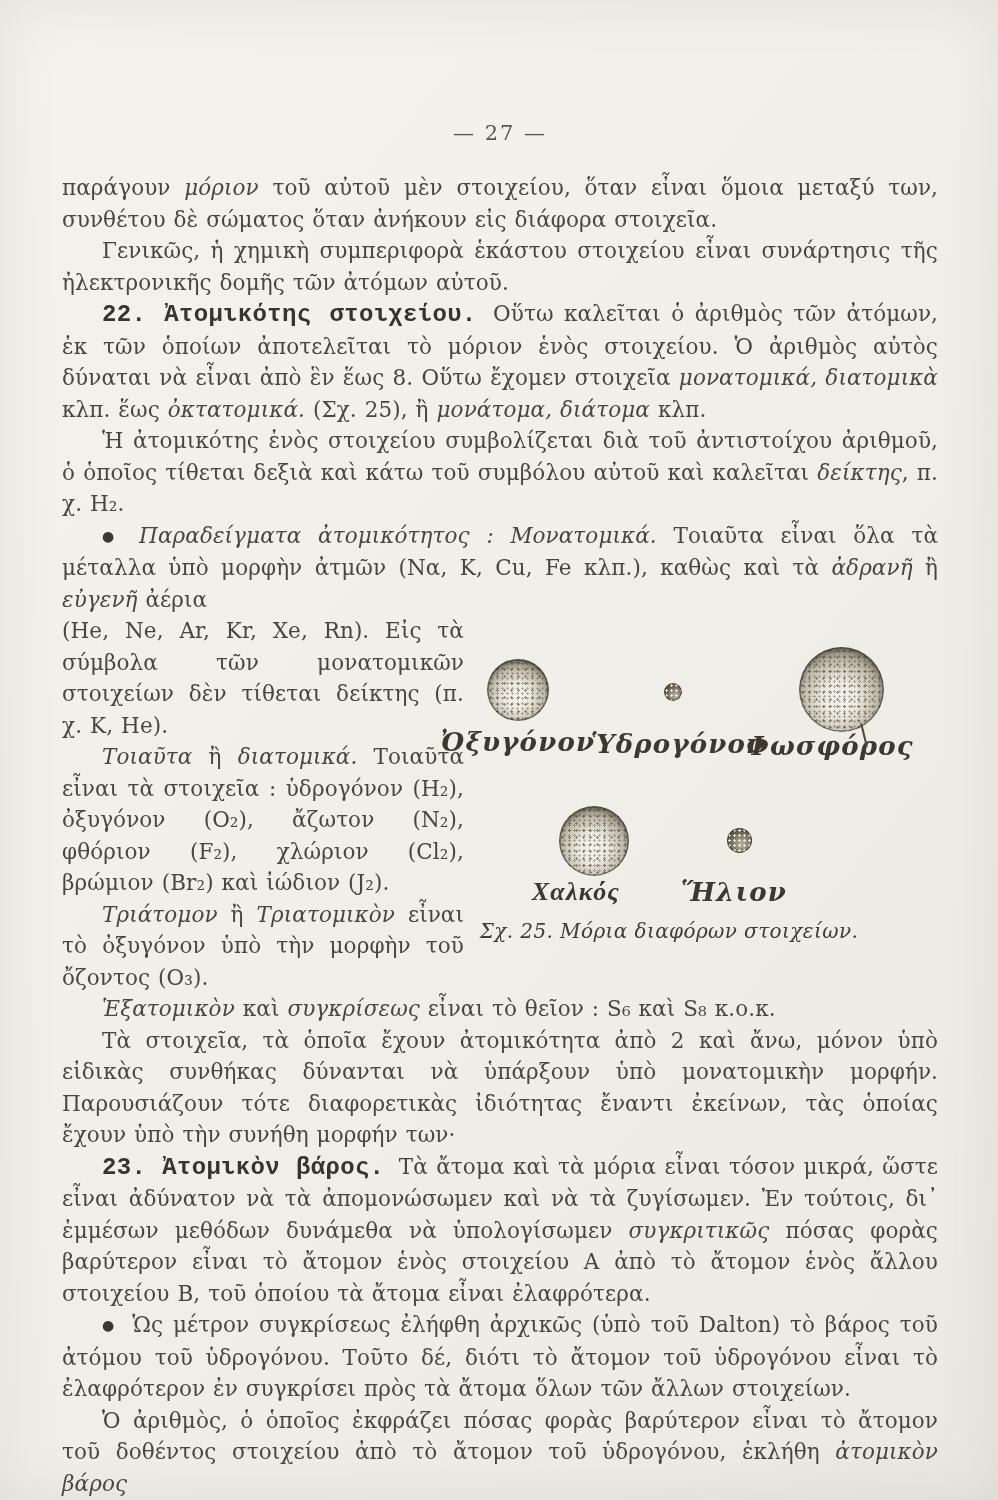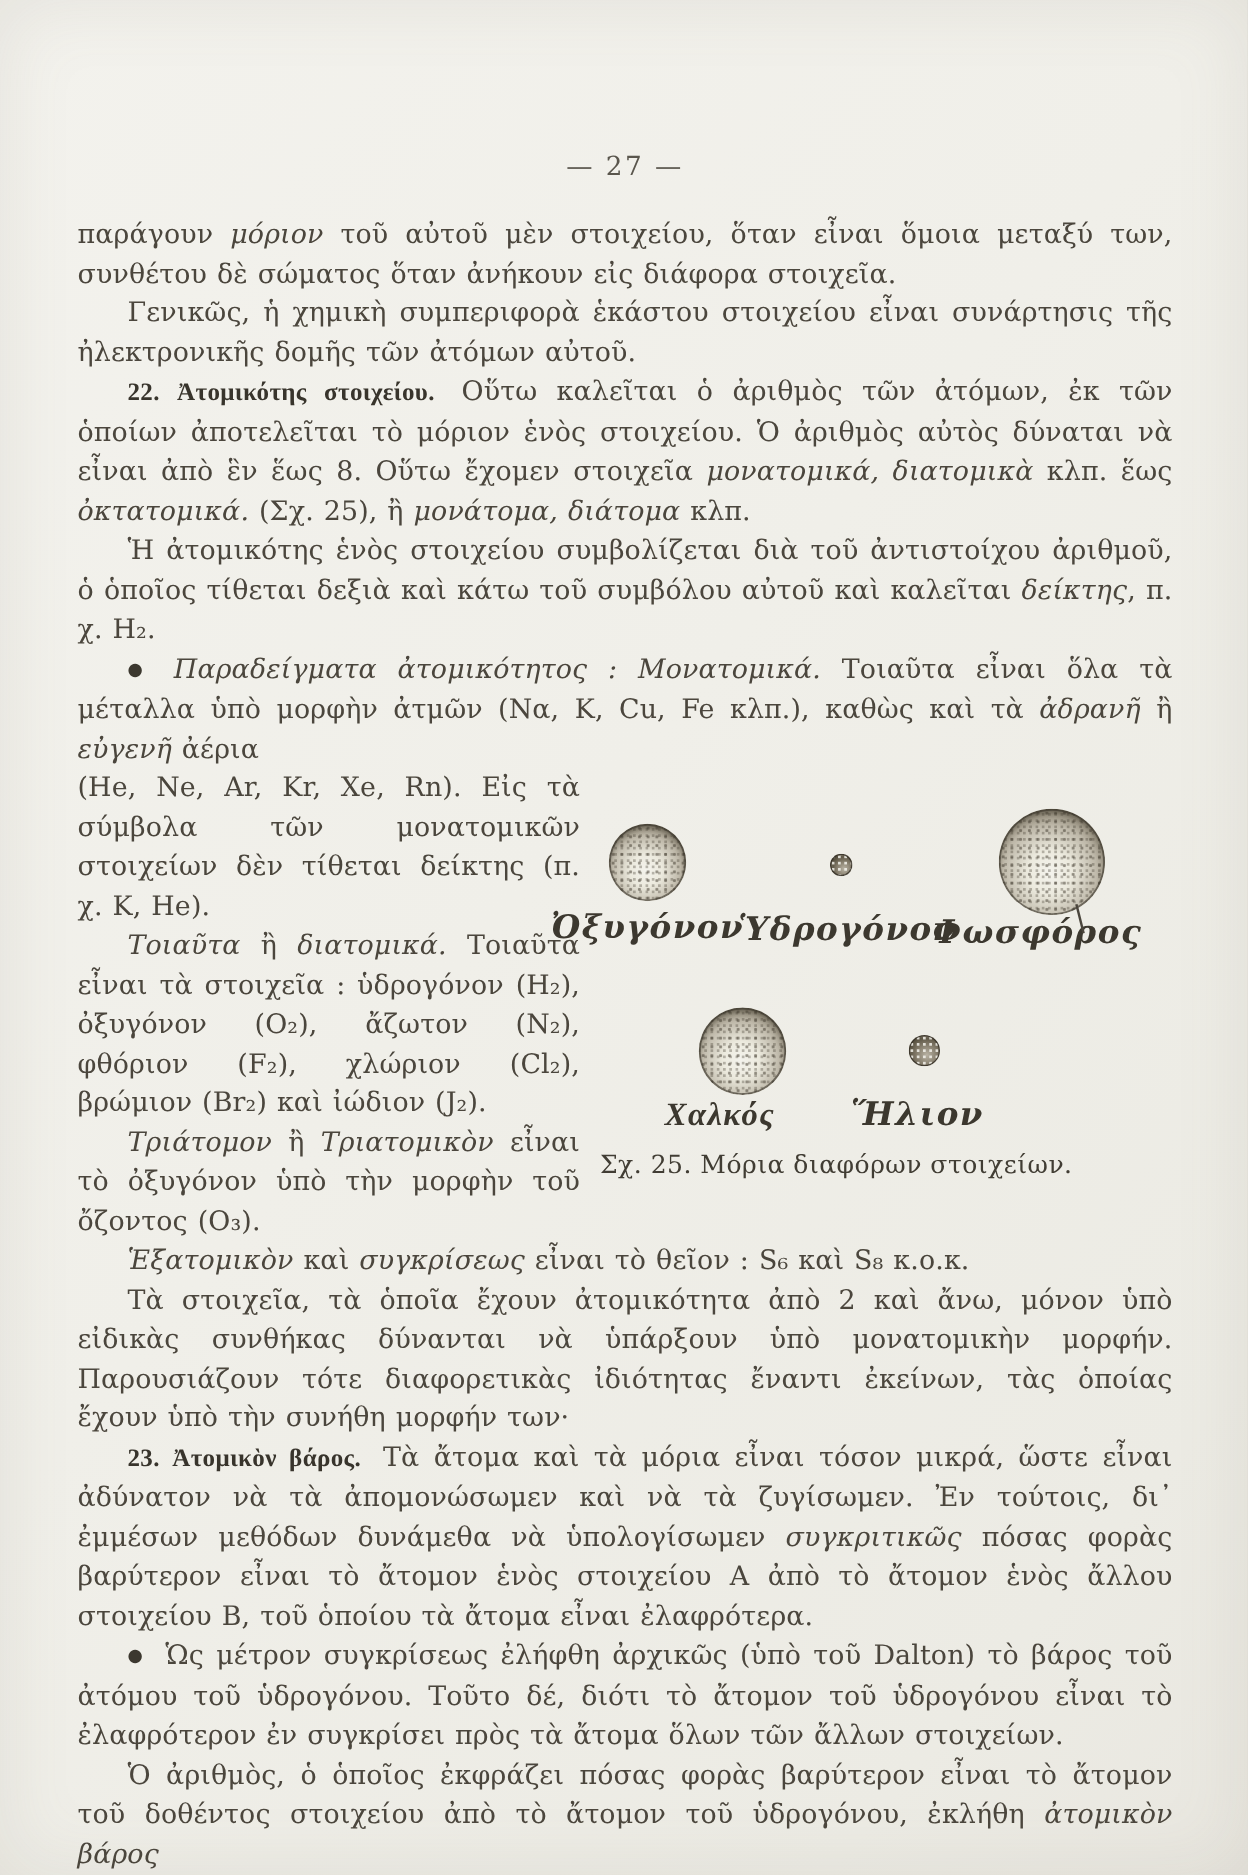--- a/index.html
+++ b/index.html
@@ -31,23 +31,23 @@
     font-size:21.5px;
     line-height:31.5px;
     text-align:justify;
     letter-spacing:.1px;
     word-spacing:1px;
   }
   p.ind{text-indent:40px;}
   .seg{white-space:pre-wrap;}
   .seg-i{font-style:italic;margin-top:24px;}
   .seg-h{
-    font-family:Liberation Serif, serif;
+    font-family:Liberation Mono, monospace;
     font-weight:bold;
-    font-size:20px;
+    font-size:24px;
     letter-spacing:.3px;
     color:#38342c;
     margin-right:6px;
   }
   .seg-dot{
     font-size:14px;
     margin-right:16px;
     vertical-align:2px;
     color:#3c382f;
   }
@@ -107,20 +107,21 @@
     transform:rotate(-14deg);
   }
   .fig-caption{
     position:absolute;
     left:205px;top:288px;
     transform:translateX(-50%);
     font-size:20px;
     letter-spacing:.4px;
     color:#413d34;
     white-space:nowrap;
+    font-style:italic;
   }
 </style>
 </head>
 <body>
 
 <div class="page">
 
   <div class="pagenum">— 27 —</div>
 
   <p class="para"><span class="seg">παράγουν </span><span class="seg seg-i">μόριον</span><span class="seg"> τοῦ αὐτοῦ μὲν στοιχείου, ὅταν εἶναι ὅμοια μεταξύ των, συνθέτου δὲ σώματος ὅταν ἀνήκουν εἰς διάφορα στοιχεῖα.</span></p>

